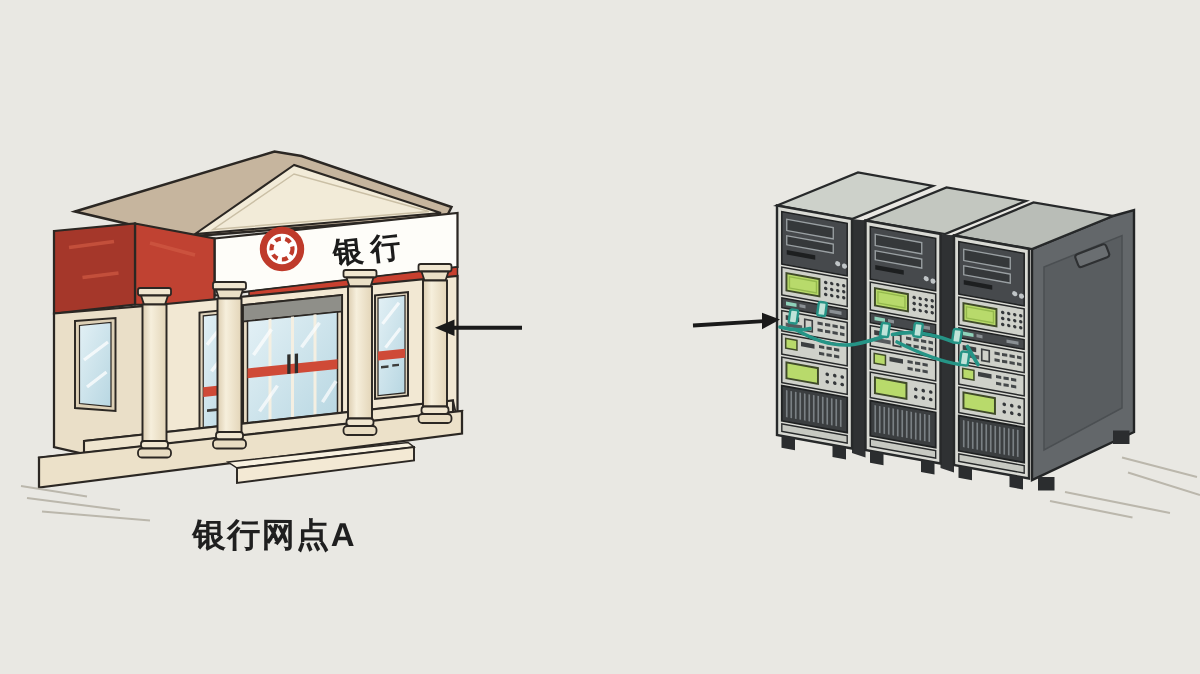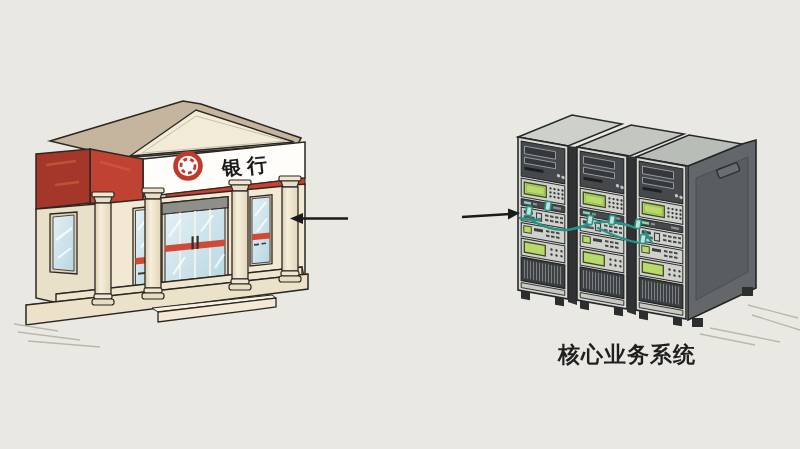--- a/index.html
+++ b/index.html
@@ -250,15 +250,15 @@
     <path d="M645,231 C648,236 650,240 652,243"></path>
     <use href="#plug" transform="translate(529,211) rotate(8)"></use>
     <use href="#plug" transform="translate(548,206) rotate(8)"></use>
     <use href="#plug" transform="translate(590,220) rotate(8)"></use>
     <use href="#plug" transform="translate(612,220) rotate(8)"></use>
     <use href="#plug" transform="translate(638,224) rotate(8)"></use>
     <use href="#plug" transform="translate(643,239) rotate(8)"></use>
   </g>
 </svg>
 
-<div class="caption core">核心业务系统</div>
+<div class="caption bank">银行网点A</div>
 
 </div>
 
 </body></html>

